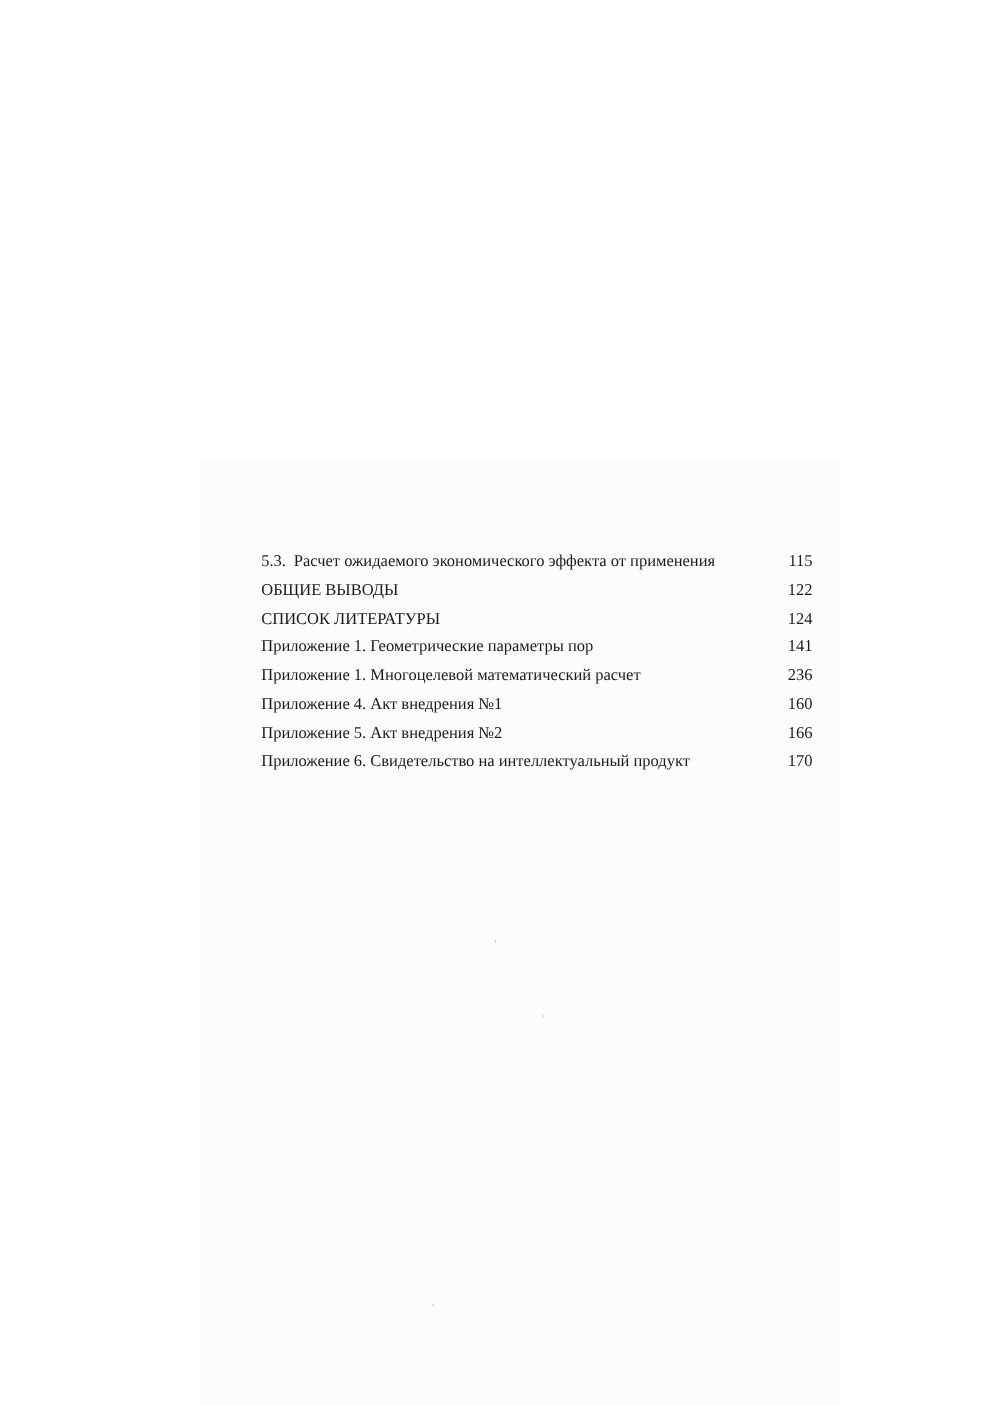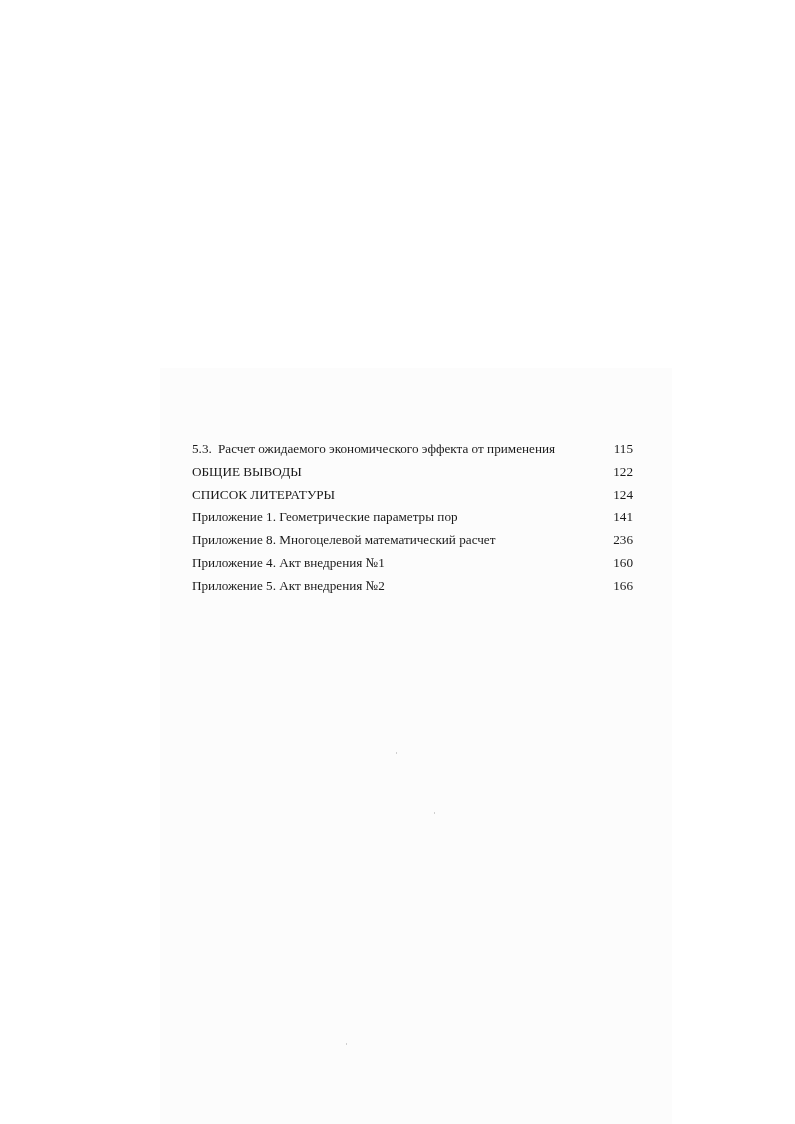--- a/index.html
+++ b/index.html
@@ -18,21 +18,21 @@
     .scan-region {
       position: absolute;
       left: 160px;
       top: 368px;
       width: 512px;
       height: 756px;
       background: #fcfcfc;
     }
     .toc {
       position: absolute;
-      left: 192px;
+      left: 209px;
       top: 440px;
       width: 441px;
     }
     .toc-row {
       position: relative;
       height: 22.8px;
       line-height: 18px;
       font-size: 13.2px;
       white-space: nowrap;
     }
@@ -76,32 +76,36 @@
     <span>СПИСОК ЛИТЕРАТУРЫ</span>
     <span class="page">124</span>
   </div>
 
   <div class="toc-row">
     <span>Приложение 1. Геометрические параметры пор</span>
     <span class="page">141</span>
   </div>
 
   <div class="toc-row">
-    <span>Приложение 8. Многоцелевой математический расчет</span>
+    <span>Приложение 1. Многоцелевой математический расчет</span>
     <span class="page">236</span>
   </div>
 
 
   <div class="toc-row">
     <span>Приложение 4. Акт внедрения №1</span>
     <span class="page">160</span>
   </div>
 
   <div class="toc-row">
     <span>Приложение 5. Акт внедрения №2</span>
     <span class="page">166</span>
   </div>
 
+  <div class="toc-row">
+    <span>Приложение 6. Свидетельство на интеллектуальный продукт</span>
+    <span class="page">170</span>
+  </div>
 </div>
 
 <div class="speck" style="left:396px;top:752px;"></div>
 <div class="speck" style="left:434px;top:812px;"></div>
 <div class="speck" style="left:346px;top:1043px;"></div>
 
 </body></html>

